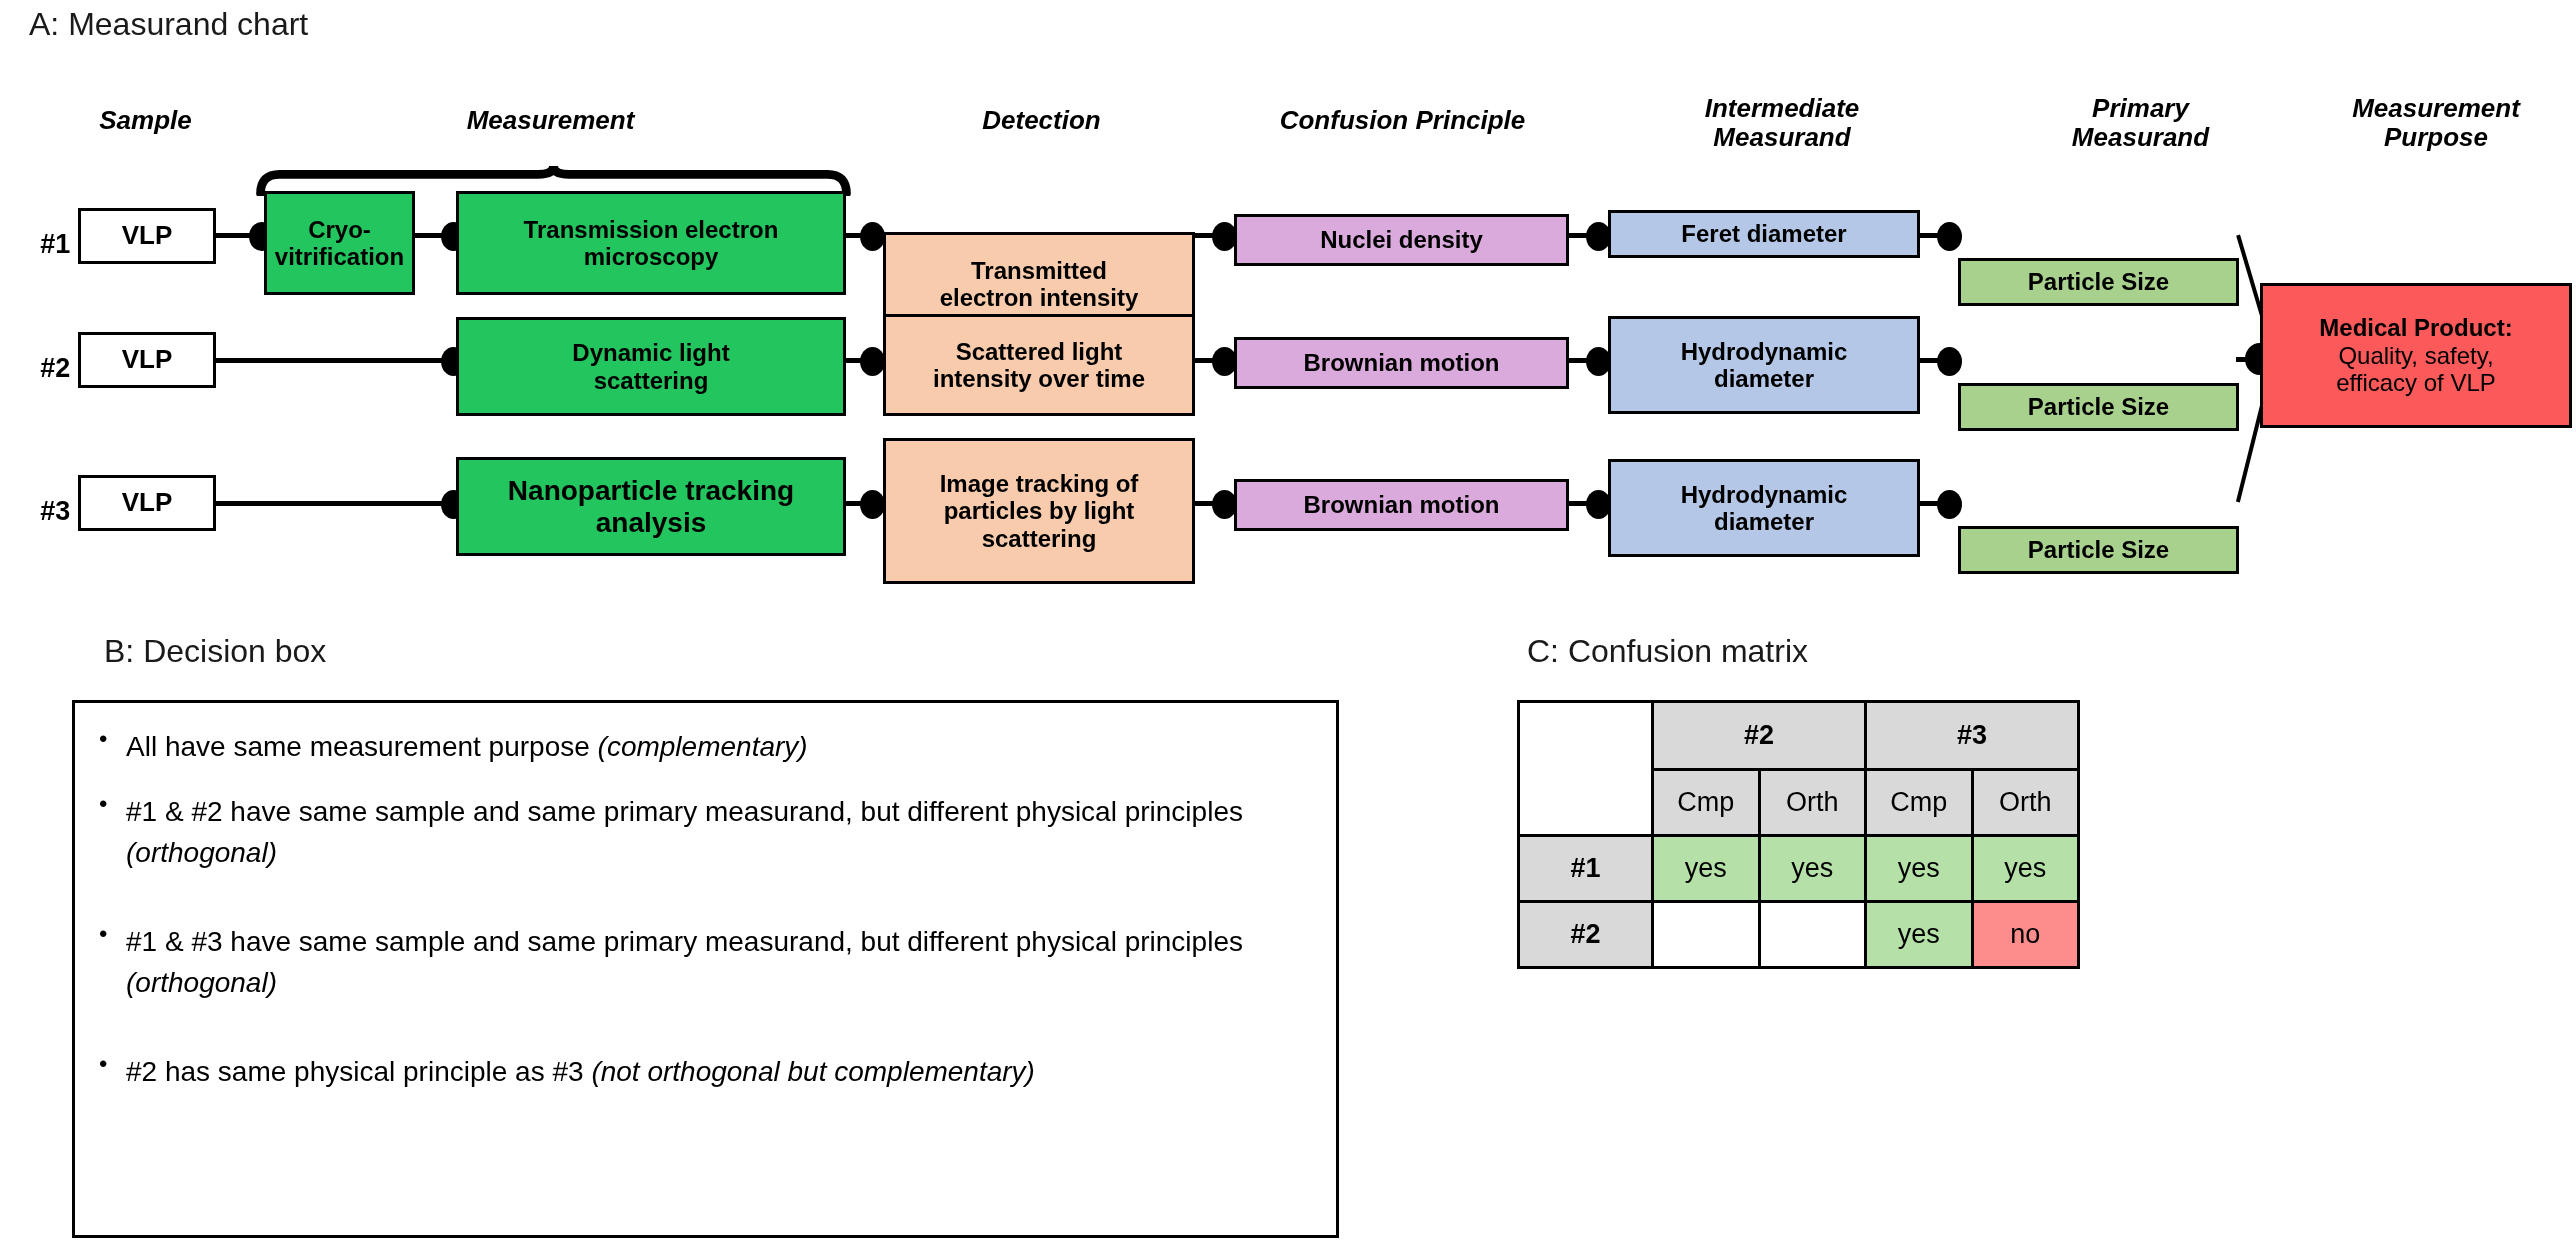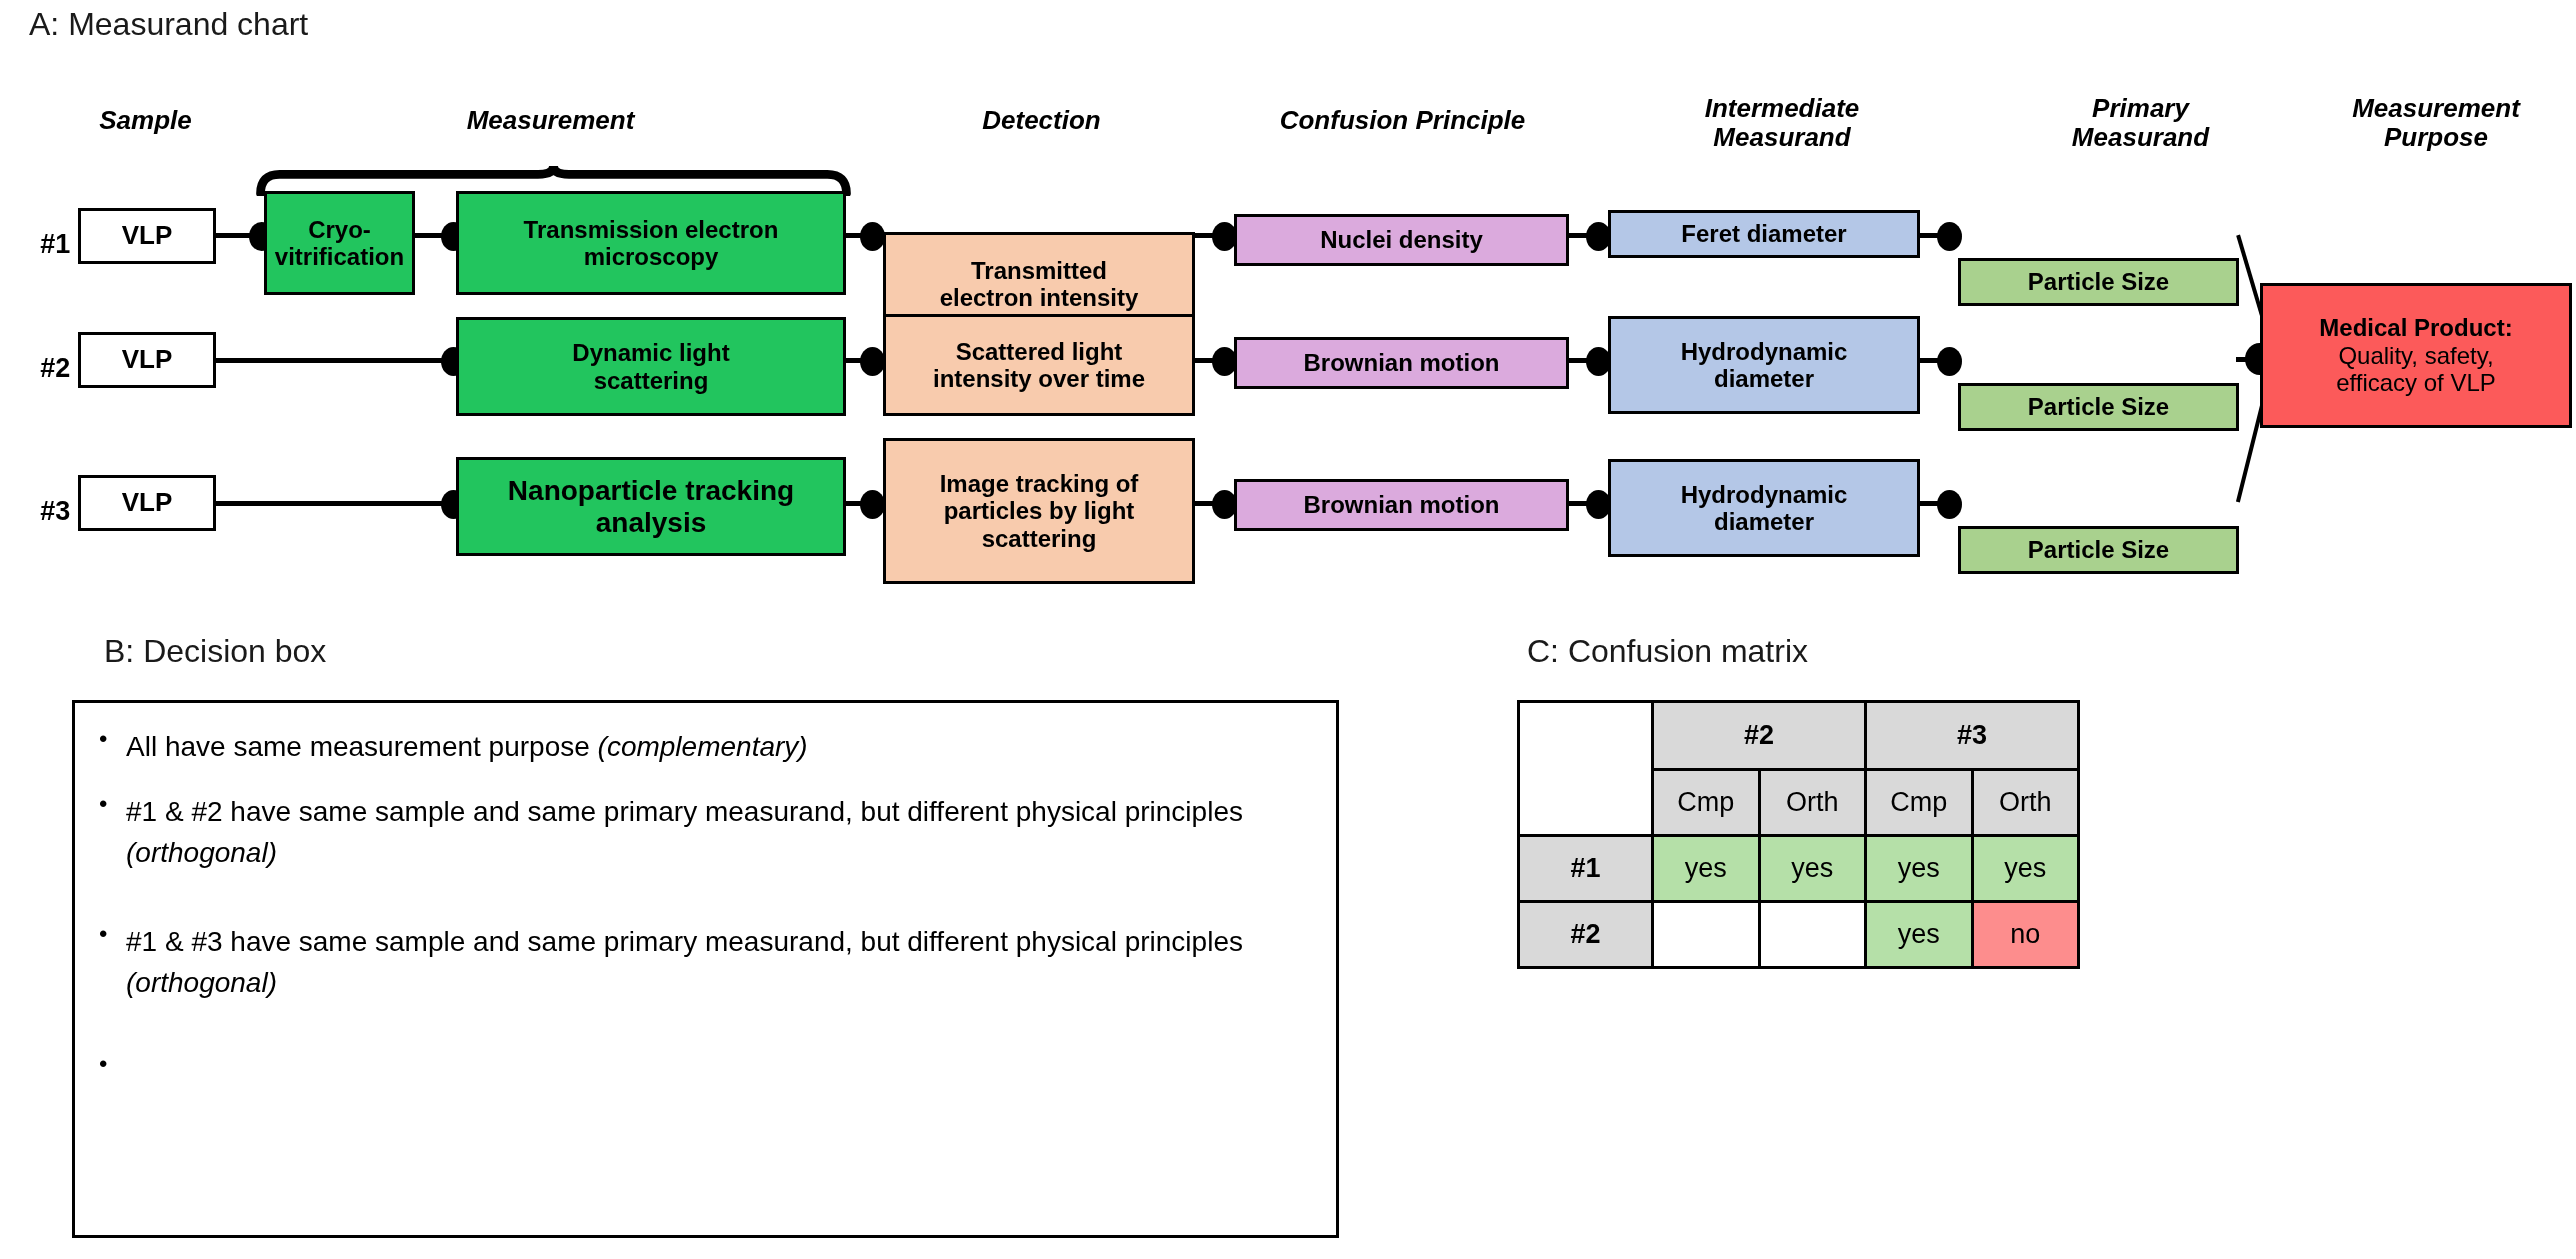--- a/index.html
+++ b/index.html
@@ -190,20 +190,23 @@
 
 <div class="bullet-row" style="left:99px;top:922px;width:1205px;">
   <div class="bullet-dot">•</div>
   <div class="bullet-txt">
     <span>#1 &amp; #3 have same sample and same primary measurand, but different physical principles </span><i>(orthogonal)</i>
   </div>
 </div>
 
 <div class="bullet-row" style="left:99px;top:1052px;width:1205px;">
   <div class="bullet-dot">•</div>
+  <div class="bullet-txt">
+    <span>#2 has same physical principle as #3 </span><i>(not orthogonal but complementary)</i>
+  </div>
 </div>
 
 <div class="panel-title" style="left:1527px;top:633px;">C: Confusion matrix</div>
 
 <table class="cmx" style="left:1517px;top:700px;">
   <tbody>
       <tr>
     <td class="c-blank" rowspan="2" style="width:134px;height:68px;"></td>
     <td class="c-head" colspan="2" style="width:213px;height:68px;">#2</td>
     <td class="c-head" colspan="2" style="width:213px;height:68px;">#3</td>

